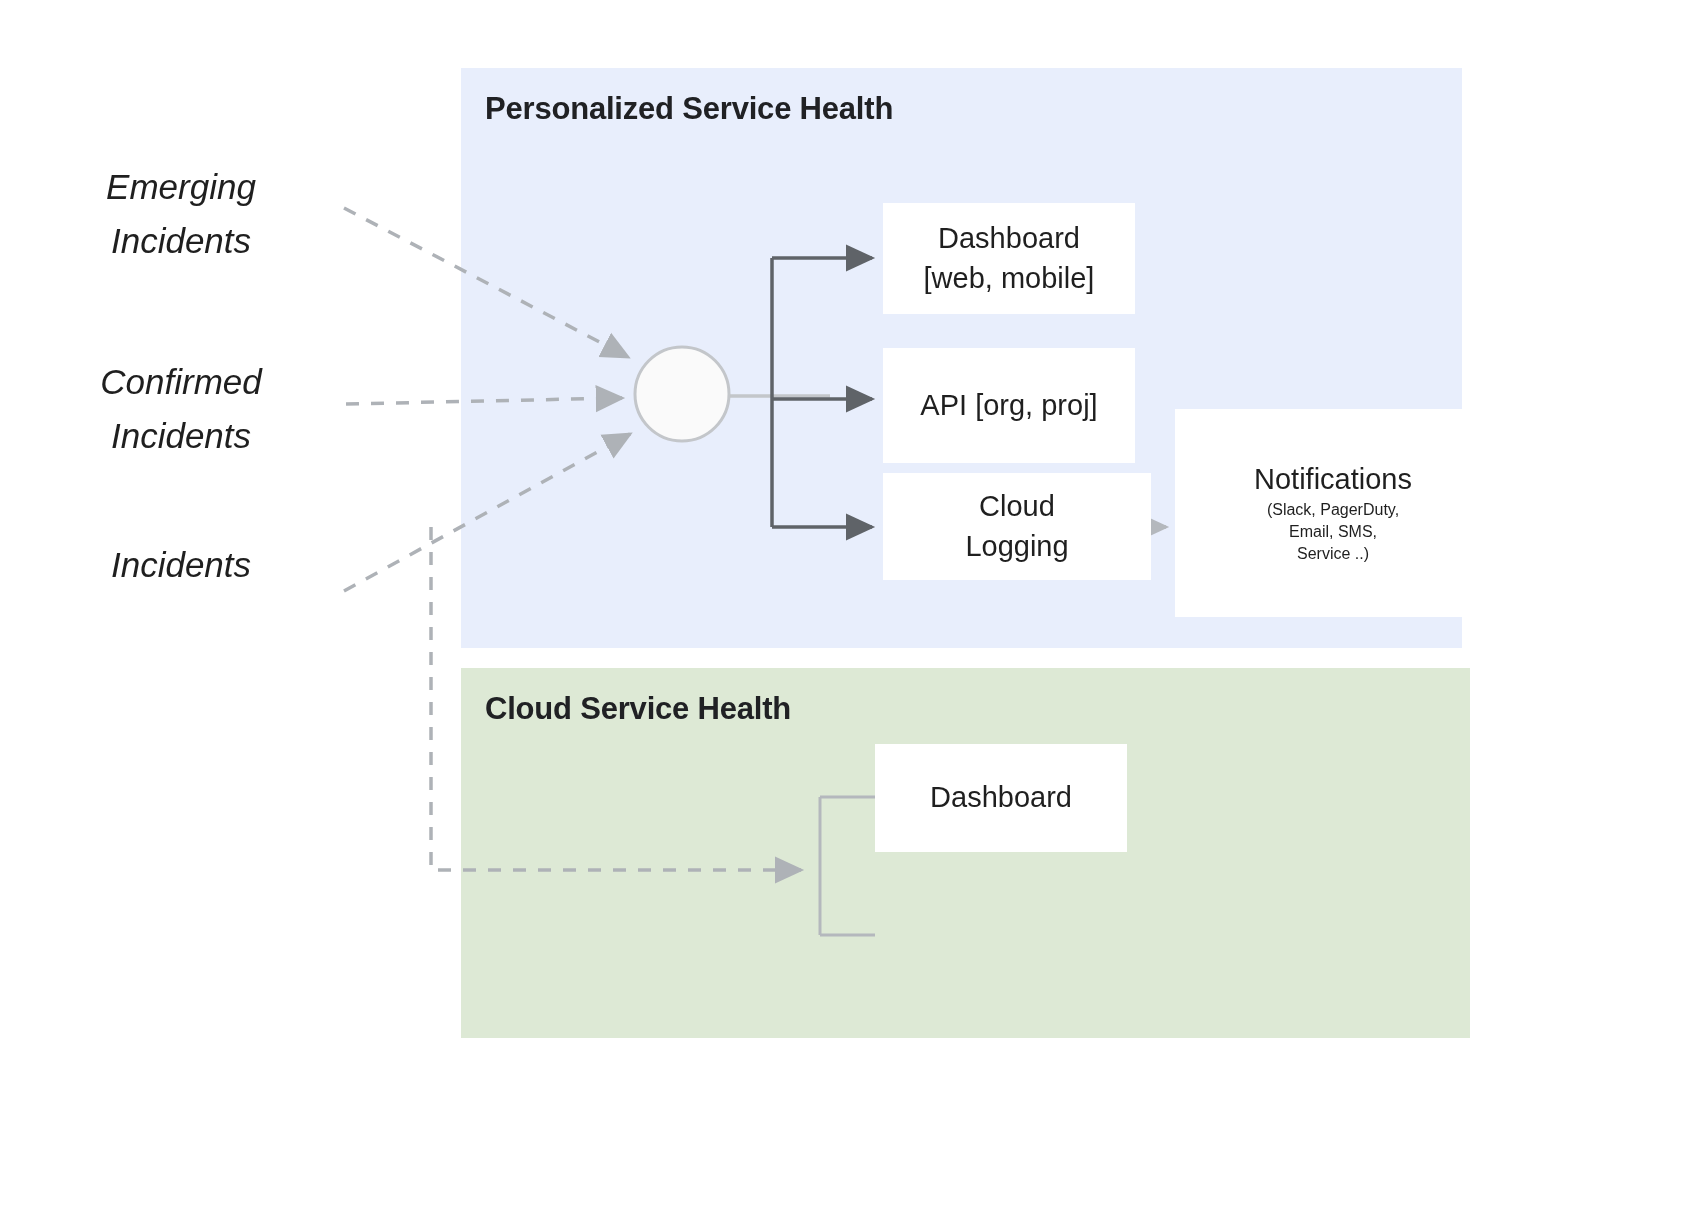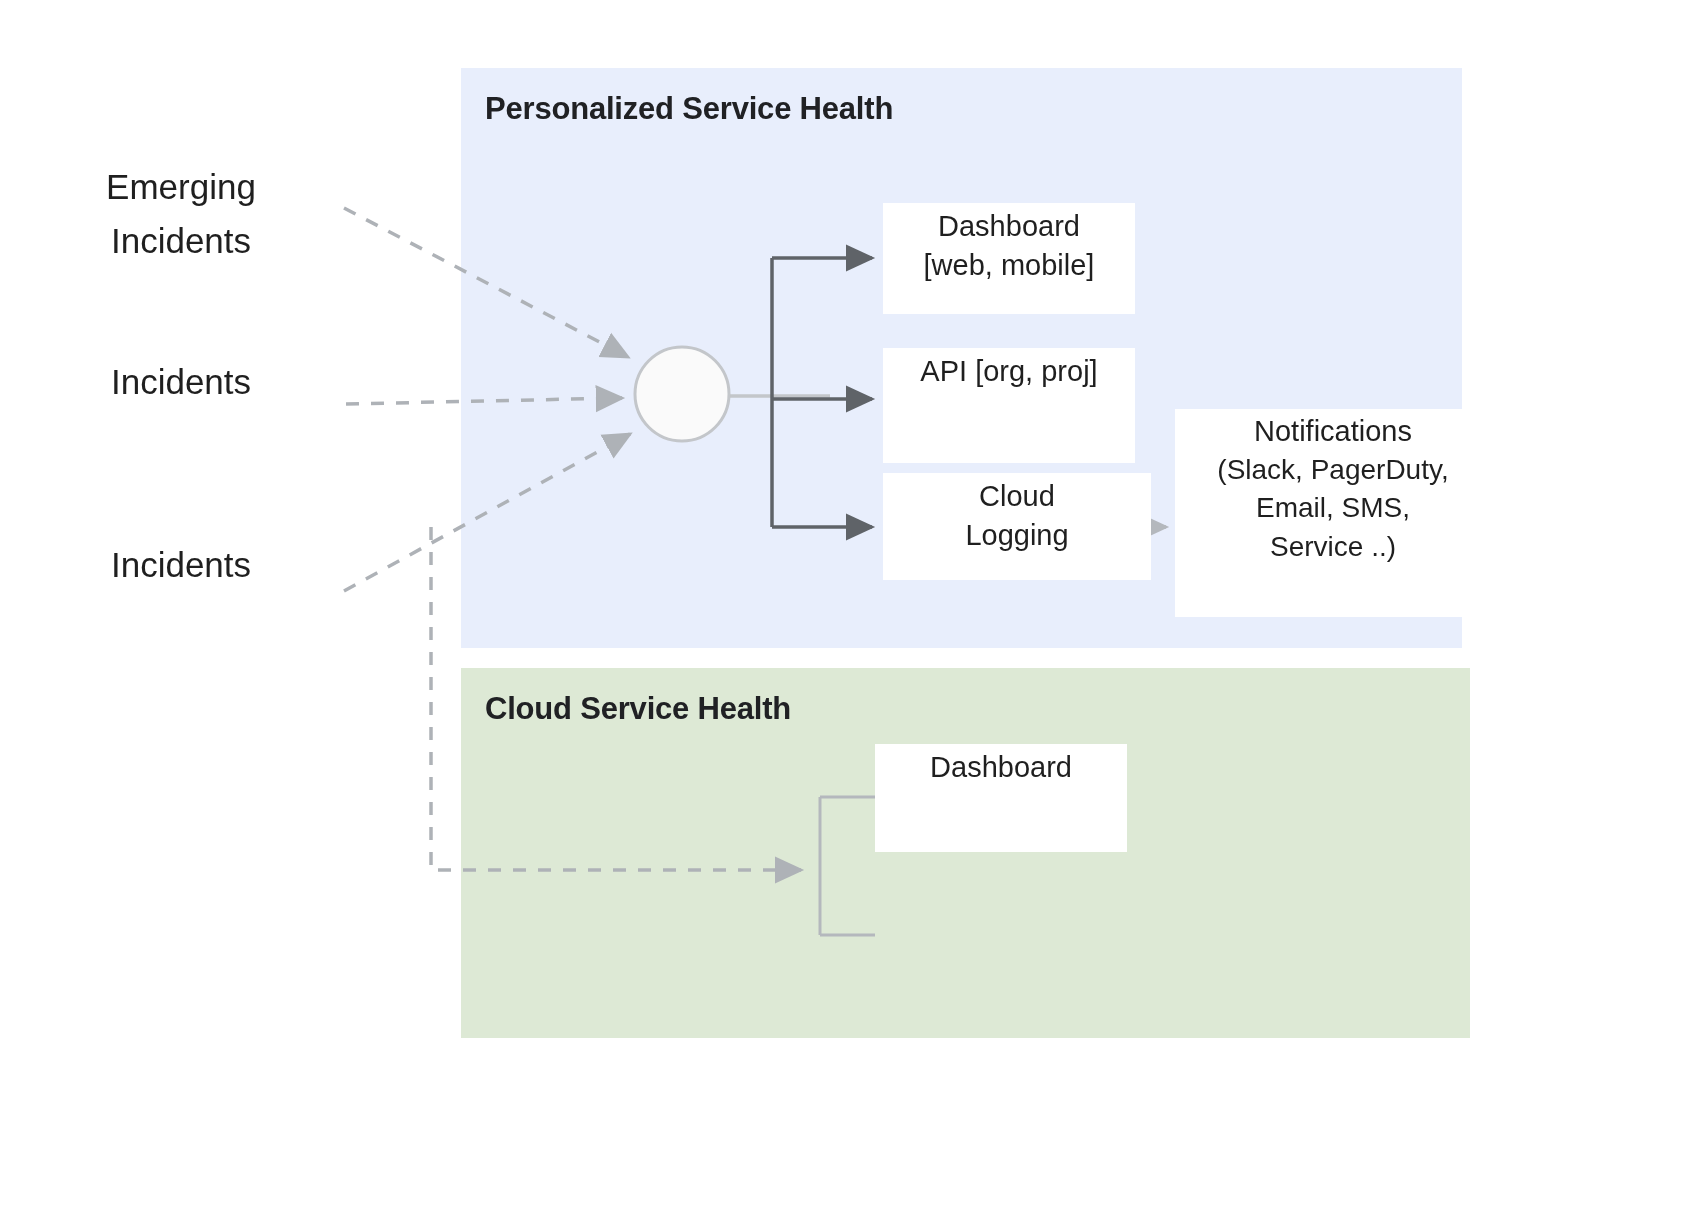--- a/index.html
+++ b/index.html
@@ -34,63 +34,65 @@
   #panel-cloud .panel-title{ left:24px; top:23px; }
 
   
   .src-label{
     position:absolute;
     text-align:center;
     font-size:35px;
     line-height:1.55;
     color:#1f1f1f;
     font-weight:400;
+    font-style:italic;
   }
   #label-emerging{ left:46px; top:160px; width:270px; }
   #label-confirmed{ left:46px; top:355px; width:270px; }
   #label-major{ left:46px; top:538px; width:270px; }
 
   
   .node-box{
     position:absolute;
     background:#ffffff;
     display:flex;
-    align-items:flex-start;
+    align-items:center;
     justify-content:center;
     text-align:center;
     font-size:29px;
     line-height:1.35;
     color:#1f1f1f;
     box-sizing:border-box;
     padding:4px 10px;
   }
   #box-dashboard-web{ left:883px; top:203px; width:252px; height:111px; }
   #box-api{ left:883px; top:348px; width:252px; height:115px; }
   #box-cloud-logging{ left:883px; top:473px; width:268px; height:107px; }
   #box-notifications{ left:1175px; top:409px; width:316px; height:208px; }
   #box-csh-dashboard{ left:875px; top:744px; width:252px; height:108px; }
   #box-csh-rss{ left:875px; top:880px; width:252px; height:110px; }
 
   .notif-inner{ display:block; }
   .notif-title{ font-size:29px; line-height:1.3; display:block; }
-  .notif-sub{ font-size:28px; line-height:1.38; display:block; }
+  .notif-sub{ font-size:16px; line-height:1.38; display:block; }
 
   svg#wires{position:absolute;left:0;top:0;width:1702px;height:1210px;pointer-events:none;}
 </style>
 </head>
 <body>
 
 <div id="stage">
 
   <div class="src-label" id="label-emerging">
     <div>Emerging</div>
     <div>Incidents</div>
   </div>
 
   <div class="src-label" id="label-confirmed">
+    <div>Confirmed</div>
     <div>Incidents</div>
   </div>
 
   <div class="src-label" id="label-major">
     <div>Incidents</div>
   </div>
 
   <div class="panel" id="panel-personalized">
     <div class="panel-title">Personalized Service Health</div>
   </div>

